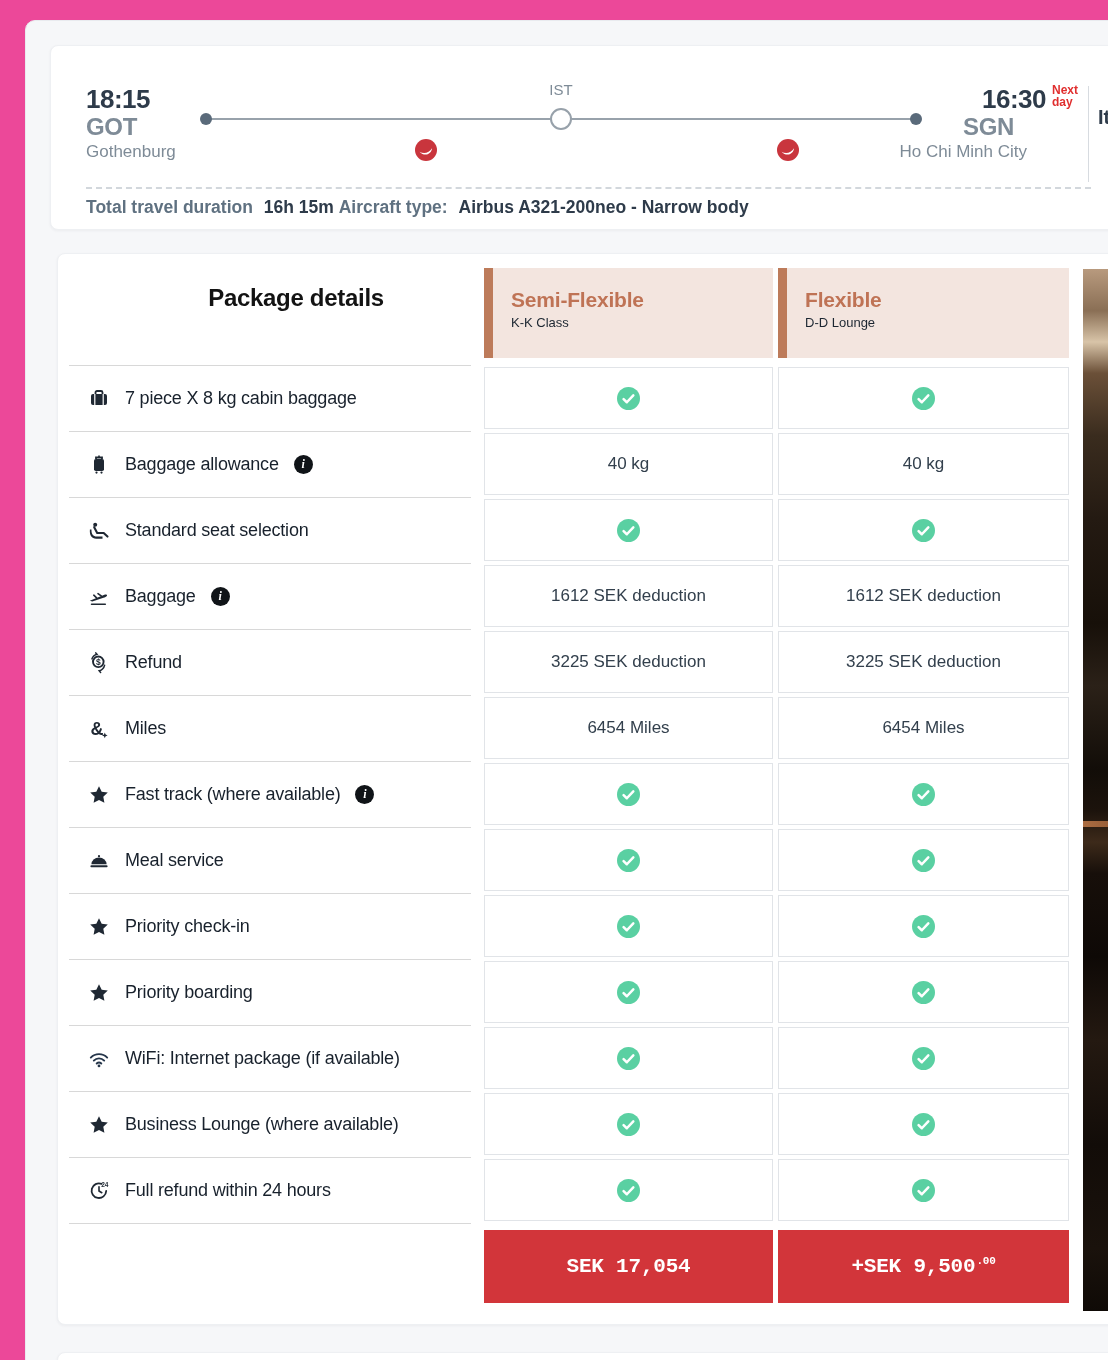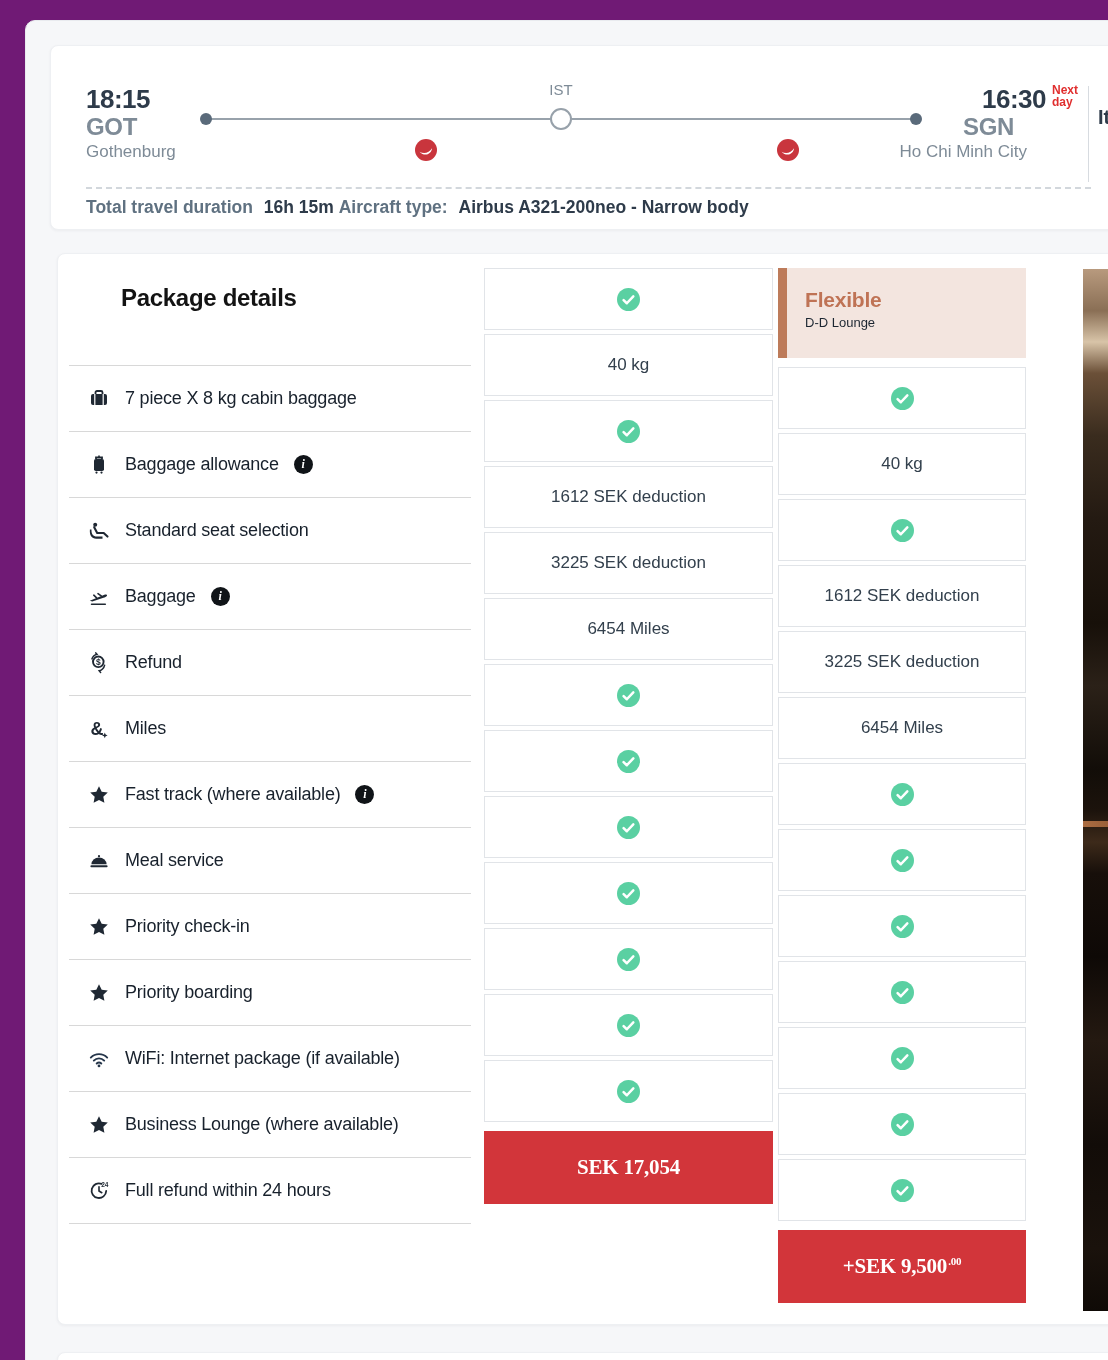--- a/index.html
+++ b/index.html
@@ -2,21 +2,21 @@
 <html style="--brand-red: #d2353a; --check-green: #5ad0a2; --copper: #bf7355; --header-beige: #f3e5df;"><head>
 <meta charset="utf-8">
 <style>
   :root{
     --brand-red:#d2353a; --check-green:#5ad0a2; --copper:#bf7355; --copper-stripe:#bd7b5a;
     --header-beige:#f3e5df; --ink:#1c2733; --navy:#2e3b4a; --gray:#7e8b97; --slate:#5f7181;
     --panel:#f6f7f9; --panel-border:#e9ebef; --row-line:#d8d8d8; --cell-border:#e1e4e8;
   }
   *{margin:0;padding:0;box-sizing:border-box;}
   body{background:#fff;font-family:"Liberation Sans",sans-serif;}
-  #stage{position:relative;width:1108px;height:1360px;overflow:hidden;background:#701a75;}
+  #stage{position:relative;width:1108px;height:1360px;overflow:hidden;background:#ec4899;}
   #panel{position:absolute;left:25px;top:20px;width:1160px;height:1420px;background:var(--panel);
          border:1px solid var(--panel-border);border-radius:10px;}
   .card{position:absolute;background:#fff;border-radius:8px;border:1px solid #eef0f3;
         box-shadow:0 1px 3px rgba(30,40,60,.05);}
   
   #flight-card{left:50px;top:45px;width:1120px;height:185px;}
   .dep-time,.arr-time{position:absolute;font-size:26px;font-weight:bold;color:var(--navy);letter-spacing:-.5px;}
   .dep-time{left:35px;top:38px;}
   .dep-code,.arr-code{position:absolute;font-size:24px;font-weight:bold;color:var(--gray);letter-spacing:-.3px;}
   .dep-code{left:35px;top:67px;}
@@ -39,41 +39,41 @@
   .side-label{position:absolute;left:1047px;top:60px;font-size:20px;font-weight:bold;color:var(--navy);}
   .dash-sep{position:absolute;left:35px;top:141px;width:1005px;border-top:2px dashed #d2d7dc;}
   .summary{position:absolute;left:35px;top:151px;font-size:17.5px;color:var(--slate);}
   .summary b{color:var(--navy);font-weight:bold;}
   .summary .lbl{font-weight:bold;color:var(--slate);}
   .summary span{margin-right:6px;}
   
   #package-card{left:57px;top:253px;width:1120px;height:1072px;}
   #labels{position:absolute;left:11px;top:0;width:402px;}
   #pkg-title-block{height:112px;border-bottom:1px solid var(--row-line);padding:30px 0 0 52px;}
-  #pkg-title{font-size:24px;font-weight:bold;color:#131313;letter-spacing:-.3px;}
+  #pkg-title{font-size:24px;font-weight:bold;color:#131313;letter-spacing:-.3px;text-align:center;}
   .feat-row{height:66px;border-bottom:1px solid var(--row-line);display:flex;align-items:center;padding-left:17px;}
   .feat-icon{width:26px;height:26px;flex:0 0 26px;margin-right:13px;display:flex;align-items:center;justify-content:center;}
   .feat-icon svg{width:22px;height:22px;display:block;}
   .feat-label{font-size:18px;color:#18212c;letter-spacing:-.2px;}
   .info-badge{margin-left:15px;width:19px;height:19px;border-radius:50%;background:#101418;color:#fff;
               font-size:12px;font-weight:bold;font-family:"Liberation Serif",serif;font-style:italic;
               display:flex;align-items:center;justify-content:center;cursor:pointer;}
   .pkg-col{position:absolute;top:14px;}
-  .pkg-col.c0{left:426px;width:289px;} .pkg-col.c1{left:720px;width:248px;}
+  .pkg-col.c0{left:426px;width:289px;} .pkg-col.c1{left:720px;width:291px;}
   .col-header{height:90px;background:var(--header-beige);border-left:9px solid var(--copper-stripe);
               padding:20px 0 0 18px;margin-bottom:9px;}
   .col-name{font-size:21px;font-weight:bold;color:var(--copper);letter-spacing:-.2px;}
   .col-class{font-size:13px;color:#1c2631;margin-top:3px;}
   .cell{height:62px;margin-bottom:4px;background:#fff;border:1px solid var(--cell-border);
         display:flex;align-items:center;justify-content:center;}
   .cell-text{font-size:17px;color:#33404d;}
   .cell svg{width:23px;height:23px;display:block;}
   .price-btn{margin-top:9px;height:73px;background:var(--brand-red);display:flex;align-items:center;
              justify-content:center;color:#fff;font-size:21px;font-weight:bold;letter-spacing:-.2px;
-             border:none;width:100%;cursor:pointer;font-family:Liberation Serif, serif;}
+             border:none;width:100%;cursor:pointer;font-family:Liberation Mono, monospace;}
   .price-btn sup{font-size:11px;margin-left:1px;position:relative;top:-6px;}
   
   #photo-strip{position:absolute;left:1025px;top:15px;width:90px;height:1042px;
      background:
        linear-gradient(180deg,#b89a7e 0%,#8a6f55 4%,#d8c4a8 7%,#6b5038 10%,#3a2c1e 16%,
        #241a12 24%,#171009 34%,#2b2118 40%,#120d08 48%,#1c130c 52%,#3d2a1a 55%,#170f0a 58%,
        #0e0906 66%,#241911 74%,#120c08 84%,#1a120c 94%,#0f0a06 100%);}
   #photo-strip::after{content:"";position:absolute;left:0;top:53%;width:100%;height:6px;
        background:linear-gradient(90deg,#c27b4a,#7a4526);opacity:.85;}
   
@@ -255,20 +255,24 @@
               <path d="M13.6 3.9A7.3 7.3 0 1 0 18.2 11" fill="none" stroke="#1f2833" stroke-width="1.8" stroke-linecap="round"></path>
               <path d="M11 6.8V11l2.8 1.7" fill="none" stroke="#1f2833" stroke-width="1.6" stroke-linecap="round"></path>
               <text x="16.8" y="7.2" font-size="6.5" font-weight="bold" text-anchor="middle" fill="#1f2833">24</text>
             </svg>
           </span>
           <span class="feat-label">Full refund within 24 hours</span>
         </div>
       </div>
 
     <div class="pkg-col c0">
+        <div class="col-header">
+          <div class="col-name">Semi-Flexible</div>
+          <div class="col-class">K-K Class</div>
+        </div>
         <div class="cell">
           <span>
             <svg viewBox="0 0 22 22">
               <circle cx="11" cy="11" r="11" fill="#5ad0a2"></circle>
               <path d="M6.3 11.6l3.1 3 6.2-6.6" stroke="#fff" stroke-width="2.4" fill="none" stroke-linecap="round" stroke-linejoin="round"></path>
             </svg>
           </span>
         </div>
         <div class="cell">
           <span class="cell-text">40 kg</span>

